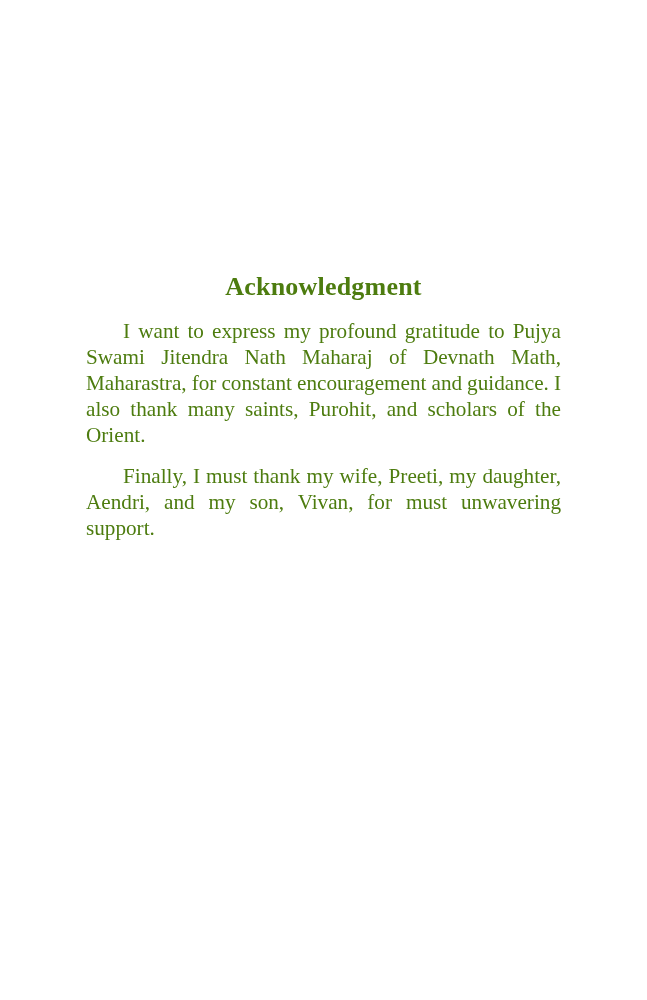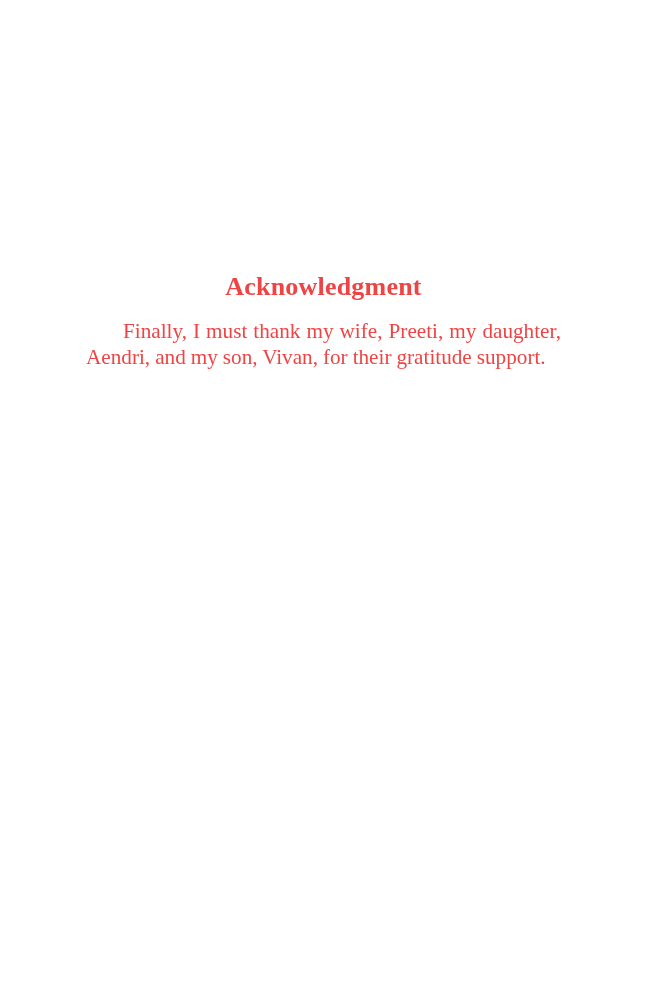--- a/index.html
+++ b/index.html
@@ -9,21 +9,21 @@
   }
   .page {
     position: relative;
     width: 647px;
     height: 1000px;
     background: #ffffff;
     overflow: hidden;
     box-sizing: border-box;
     padding-top: 271px;
     font-family: "Liberation Serif", "DejaVu Serif", serif;
-    color: #ef4444;
+    color: #4d7c0f;
     border-radius: 10px;
   }
   .content {
     width: 475px;
     margin: 0 auto;
   }
   .doc-title {
     font-size: 26px;
     line-height: 32px;
     font-weight: bold;
@@ -39,15 +39,16 @@
     margin: 15px 0 0 0;
     word-spacing: -0.3px;
   }
 </style>
 </head>
 <body>
 
 <div class="page">
   <div class="content">
     <h1 class="doc-title">Acknowledgment</h1>
-    <p class="doc-paragraph">Finally, I must thank my wife, Preeti, my daughter, Aendri, and my son, Vivan, for their gratitude support.</p>
+    <p class="doc-paragraph">I want to express my profound gratitude to Pujya Swami Jitendra Nath Maharaj of Devnath Math, Maharastra, for constant encouragement and guidance. I also thank many saints, Purohit, and scholars of the Orient.</p>
+    <p class="doc-paragraph">Finally, I must thank my wife, Preeti, my daughter, Aendri, and my son, Vivan, for must unwavering support.</p>
   </div>
 </div>
 
 </body></html>

